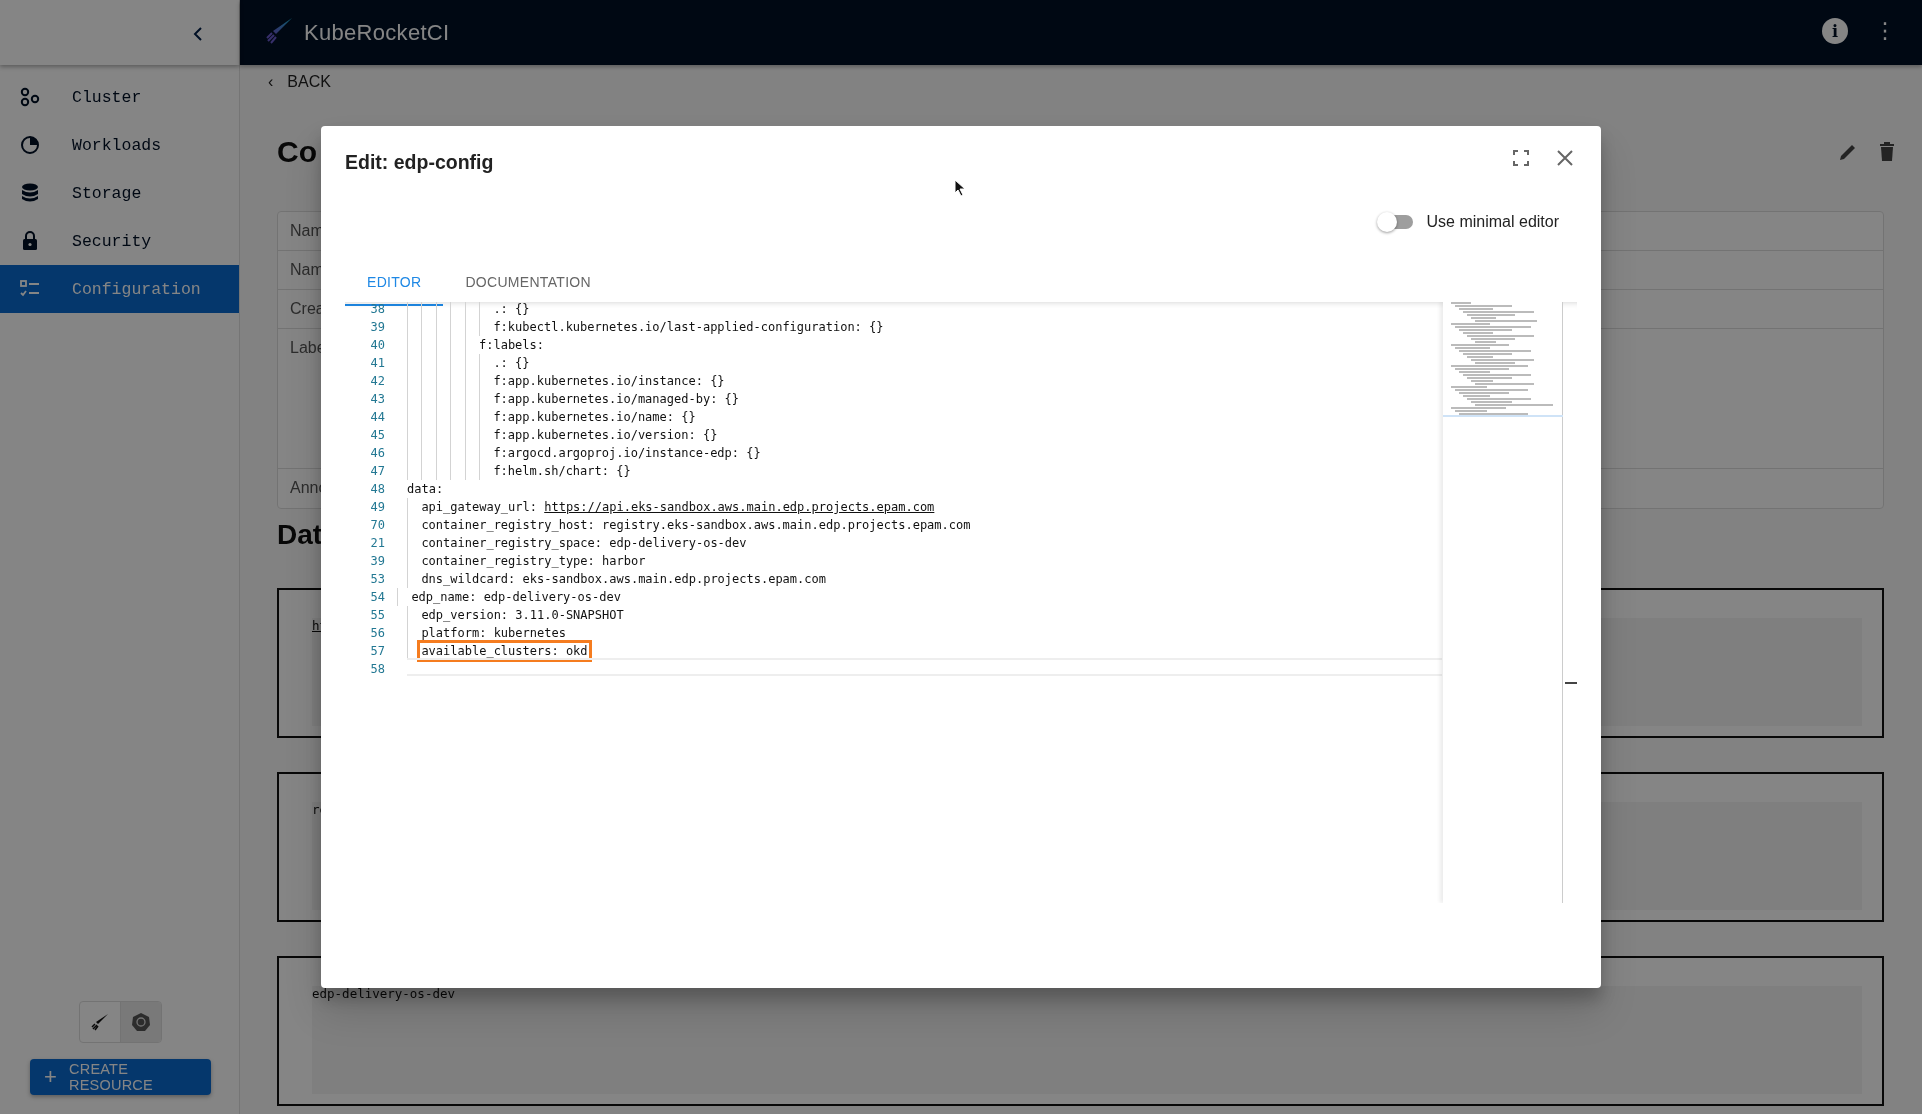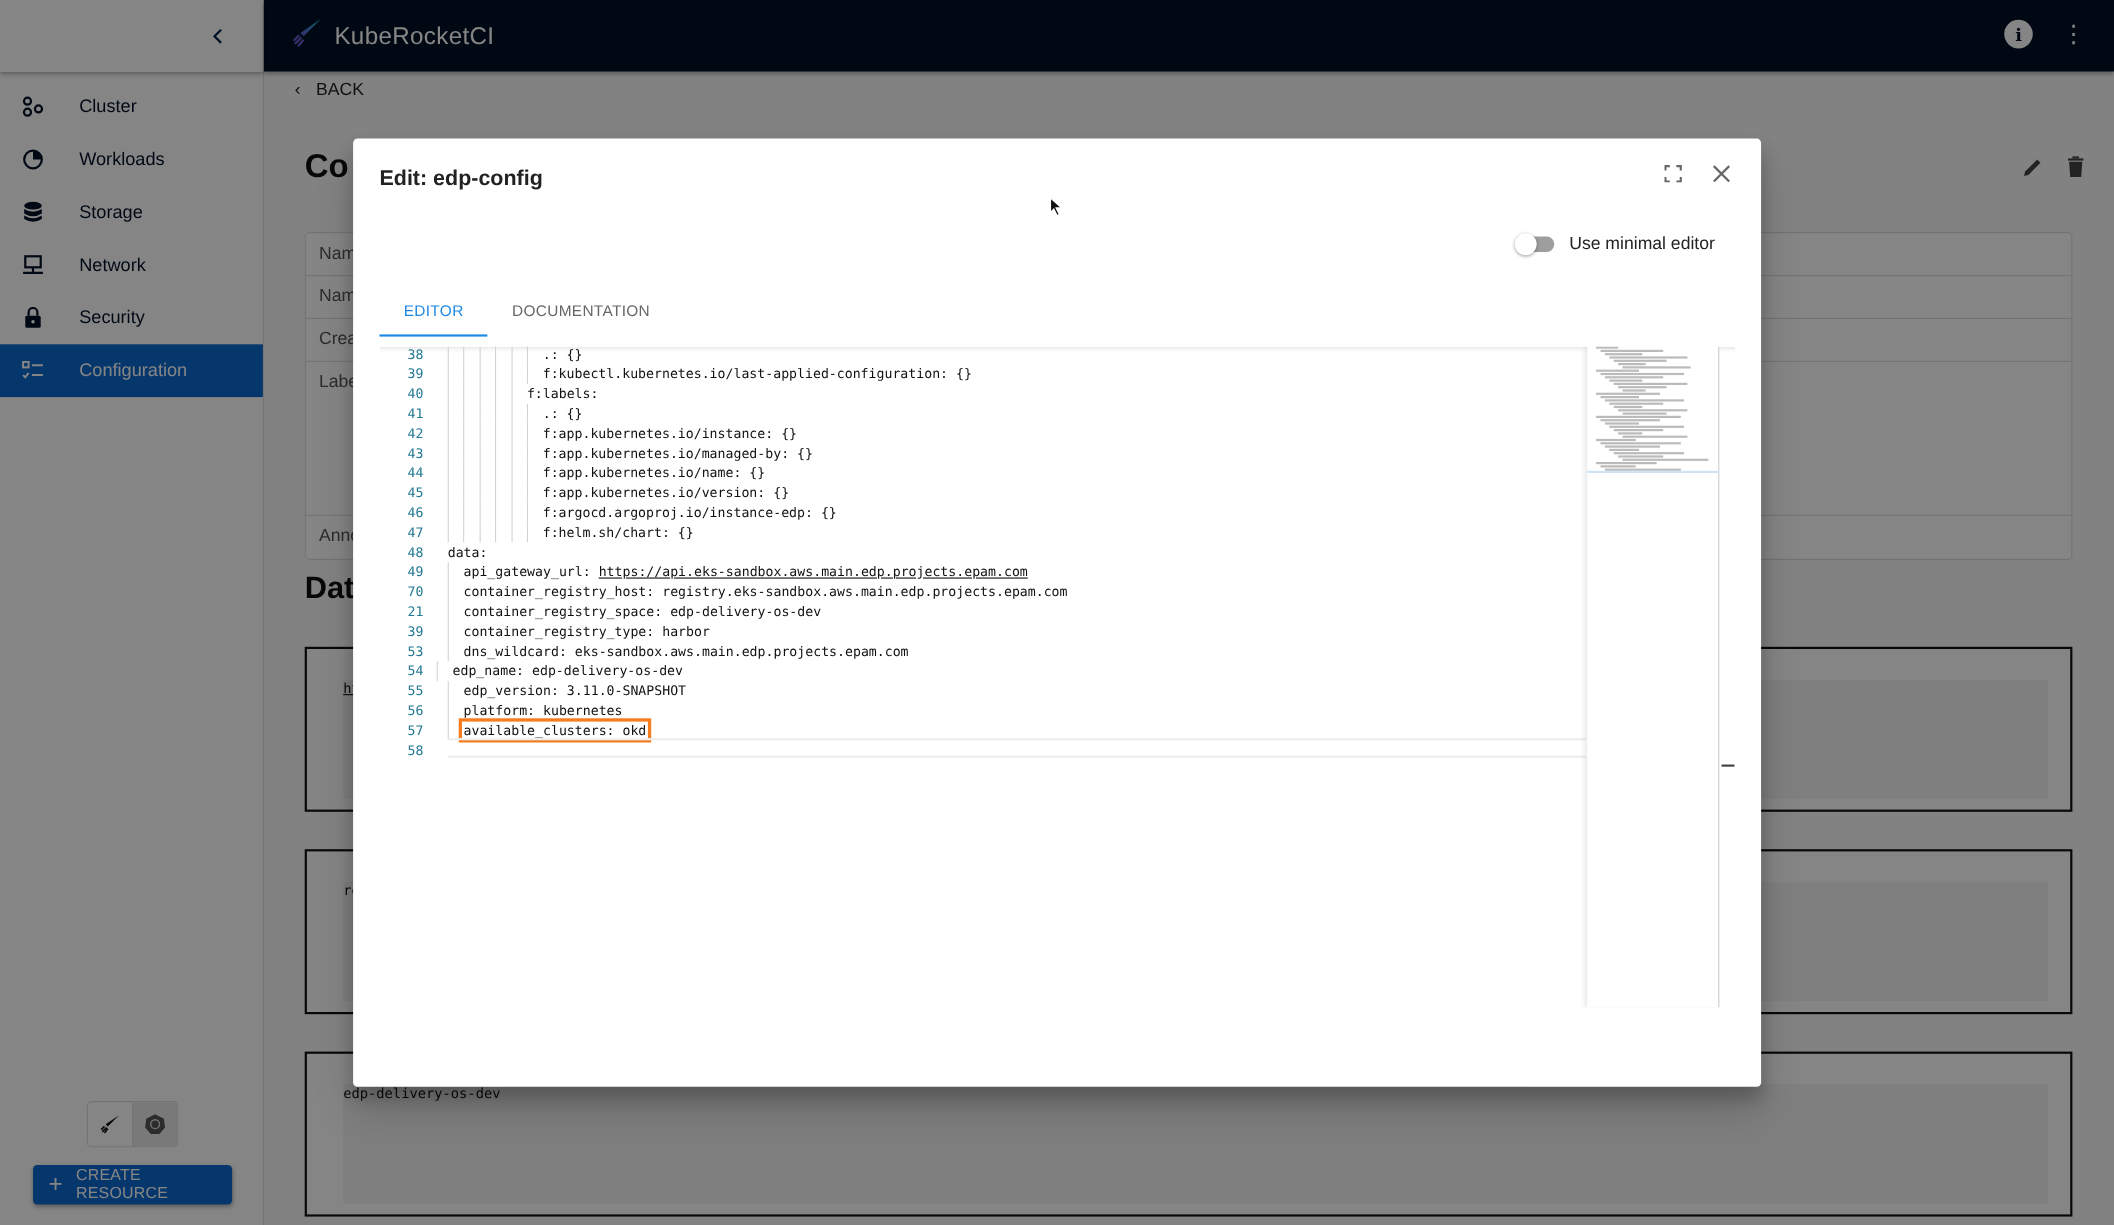--- a/index.html
+++ b/index.html
@@ -4,21 +4,21 @@
 <style>
   * { box-sizing: border-box; margin: 0; padding: 0; }
   html, body { width: 1922px; height: 1114px; overflow: hidden; }
   body { font-family: "Liberation Sans", sans-serif; background: #fafafa; position: relative; color: #222; }
 
   
   .sidebar { position: absolute; left: 0; top: 0; width: 240px; height: 1114px; background: #fff; border-right: 1px solid #e0e0e0; }
   .sidebar-top { height: 65px; display: flex; align-items: center; justify-content: flex-end; padding-right: 34px; box-shadow: 0 2px 4px rgba(0,0,0,.3); position: relative; z-index: 1; }
   .sidebar-top .chev { font-size: 24px; color: #001026; }
   .nav { list-style: none; margin-top: 8px; }
-  .nav-item { height: 48px; display: flex; align-items: center; padding-left: 20px; font-size: 16.5px; color: #001026; }
+  .nav-item { height: 48px; display: flex; align-items: center; padding-left: 20px; font-size: 16.5px; color: #001026; font-family: Liberation Mono, monospace; }
   .nav-item .ic { width: 20px; height: 20px; margin-right: 32px; display: flex; align-items: center; justify-content: center; }
   .nav-item.active { background: #0a6ad0; color: #fff; }
   .nav-item.active .ic svg { stroke: #fff; fill: none; }
   .sidebar-bottom { position: absolute; left: 0; bottom: 0; width: 240px; height: 140px; }
   .theme-switch { position: absolute; left: 79px; top: 27px; width: 83px; height: 42px; border: 1px solid #ddd; border-radius: 4px; display: flex; overflow: hidden; }
   .theme-switch div { flex: 1; display: flex; align-items: center; justify-content: center; }
   .theme-switch div + div { background: #e8e8e8; border-left: 1px solid #ddd; }
   .create-btn { position: absolute; left: 30px; top: 85px; width: 181px; height: 36px; background: #0a6ad0; color: #fff; border-radius: 4px; font-size: 14.5px; font-weight: 500; display: flex; align-items: center; padding-left: 14px; box-shadow: 0 2px 4px rgba(0,0,0,.3); letter-spacing: .2px; }
   .create-btn .plus { font-size: 22px; margin-right: 12px; font-weight: 300; }
 
@@ -49,21 +49,21 @@
   .dlg-icons { position: absolute; right: 28px; top: 24px; display: flex; gap: 28px; align-items: center; }
   .toggle-row { position: absolute; right: 42px; top: 86px; display: flex; align-items: center; gap: 14px; font-size: 16px; color: #222; }
   .toggle { width: 36px; height: 20px; position: relative; }
   .toggle .track { position: absolute; left: 2px; top: 3px; width: 34px; height: 14px; border-radius: 7px; background: #9e9e9e; }
   .toggle .thumb { position: absolute; left: 0; top: 0; width: 20px; height: 20px; border-radius: 50%; background: #fff; box-shadow: 0 1px 3px rgba(0,0,0,.4); }
   .tabs { position: absolute; left: 24px; top: 132px; display: flex; height: 48px; }
   .tab { padding: 0 22px; font-size: 14px; font-weight: 500; letter-spacing: .3px; display: flex; align-items: center; color: #666; position: relative; }
   .tab.active { color: #1e88e5; }
   .tab.active::after { content: ""; position: absolute; left: 0; right: 0; bottom: 0; height: 2px; background: #1e88e5; }
 
-  .editor { position: absolute; left: 24px; top: 189px; width: 1232px; height: 601px; overflow: hidden; box-shadow: inset 0 6px 6px -6px rgba(0,0,0,.2); }
+  .editor { position: absolute; left: 24px; top: 176px; width: 1232px; height: 601px; overflow: hidden; box-shadow: inset 0 6px 6px -6px rgba(0,0,0,.2); }
   .code { position: absolute; left: 0; top: -2px; width: 1097px; }
   .line { height: 18px; display: flex; font-family: "DejaVu Sans Mono", monospace; font-size: 12px; line-height: 18px; color: #111; white-space: pre; }
   .ln { width: 40px; text-align: right; color: #237893; padding-right: 0; }
   .txt { margin-left: 22px; position: relative; }
   .txt .link { text-decoration: underline; }
   .guides { position: absolute; top: 0; height: 100%; border-left: 1px solid #d3d3d3; }
   .highlight { outline: 3px solid #f57c1f; outline-offset: 1px; }
   .cur-line { position: absolute; left: 62px; right: 0; height: 18px; border-top: 2px solid #eee; border-bottom: 2px solid #eee; }
   .minimap { position: absolute; left: 1098px; top: 0; width: 120px; height: 601px; box-shadow: -3px 0 4px rgba(0,0,0,.08); background: #fff; border-right: 1px solid #ccc; }
   .mm-lines { position: absolute; left: 8px; top: 0; width: 110px; }
@@ -110,29 +110,20 @@
     </li>
     <li class="nav-item">
       <span class="ic">
         <svg width="18" height="20" viewBox="0 0 18 20" fill="#001026">
             <ellipse cx="9" cy="4" rx="8" ry="3.5"></ellipse>
             <path d="M1 7 Q9 12 17 7 V11 Q9 16 1 11 Z"></path>
             <path d="M1 13 Q9 18 17 13 V16 Q9 21 1 16 Z"></path>
           </svg>
       </span>
       <span>Storage</span>
-    </li>
-    <li class="nav-item">
-      <span class="ic">
-        <svg width="20" height="20" viewBox="0 0 20 20" fill="none" stroke="#001026" stroke-width="2">
-            <rect x="3" y="2" width="14" height="10"></rect>
-            <path d="M10 12 V16 M1 17 H19"></path>
-          </svg>
-      </span>
-      <span>Network</span>
     </li>
     <li class="nav-item">
       <span class="ic">
         <svg width="16" height="20" viewBox="0 0 16 20">
             <path d="M4 8 V5 A4 4 0 0 1 12 5 V8" stroke="#001026" stroke-width="2" fill="none"></path>
             <rect x="1" y="8" width="14" height="11" rx="1.5" fill="#001026"></rect>
             <circle cx="8" cy="13.5" r="1.6" fill="#fff"></circle>
           </svg>
       </span>
       <span>Security</span>

